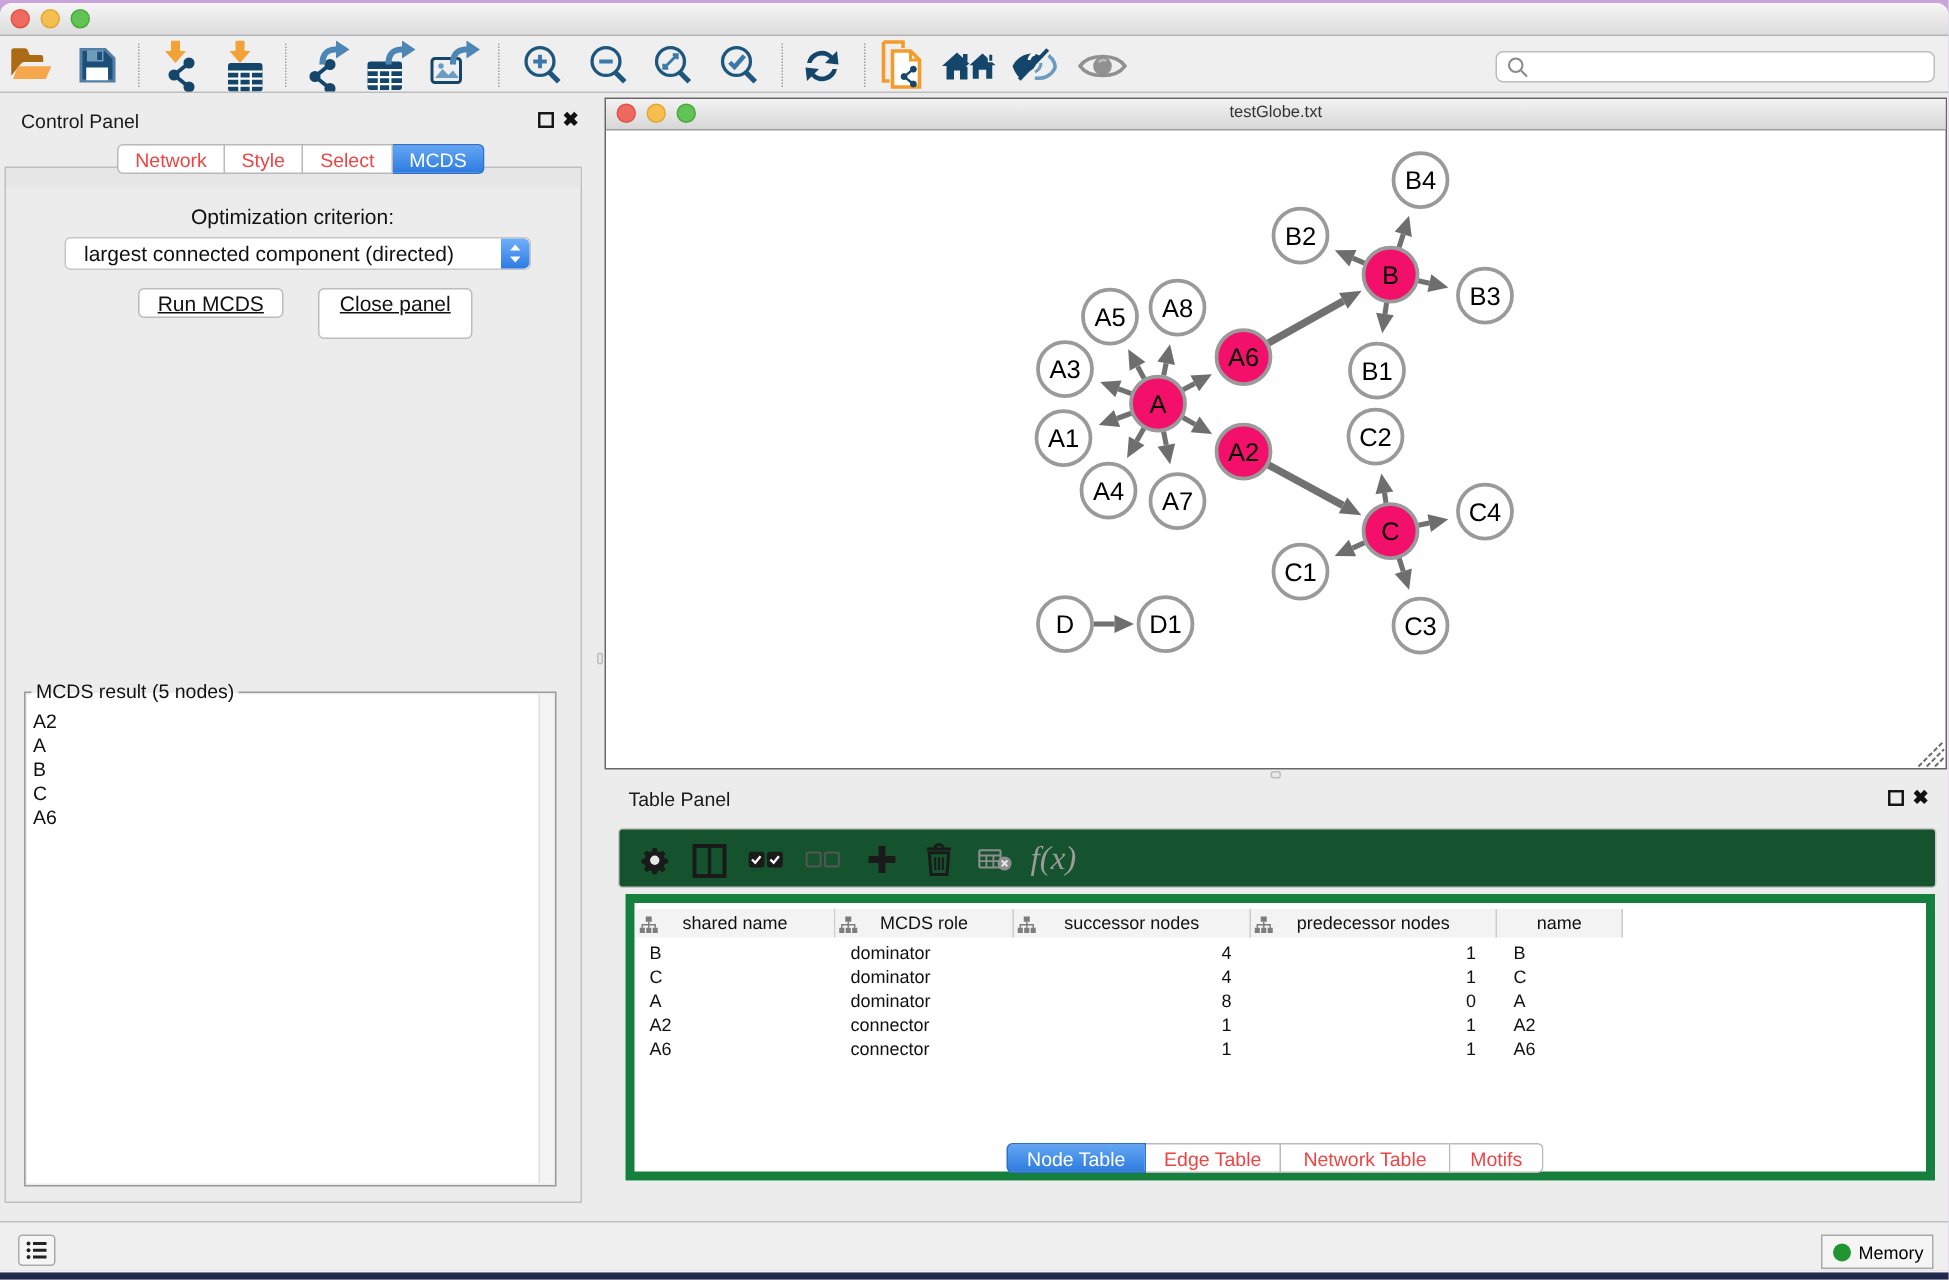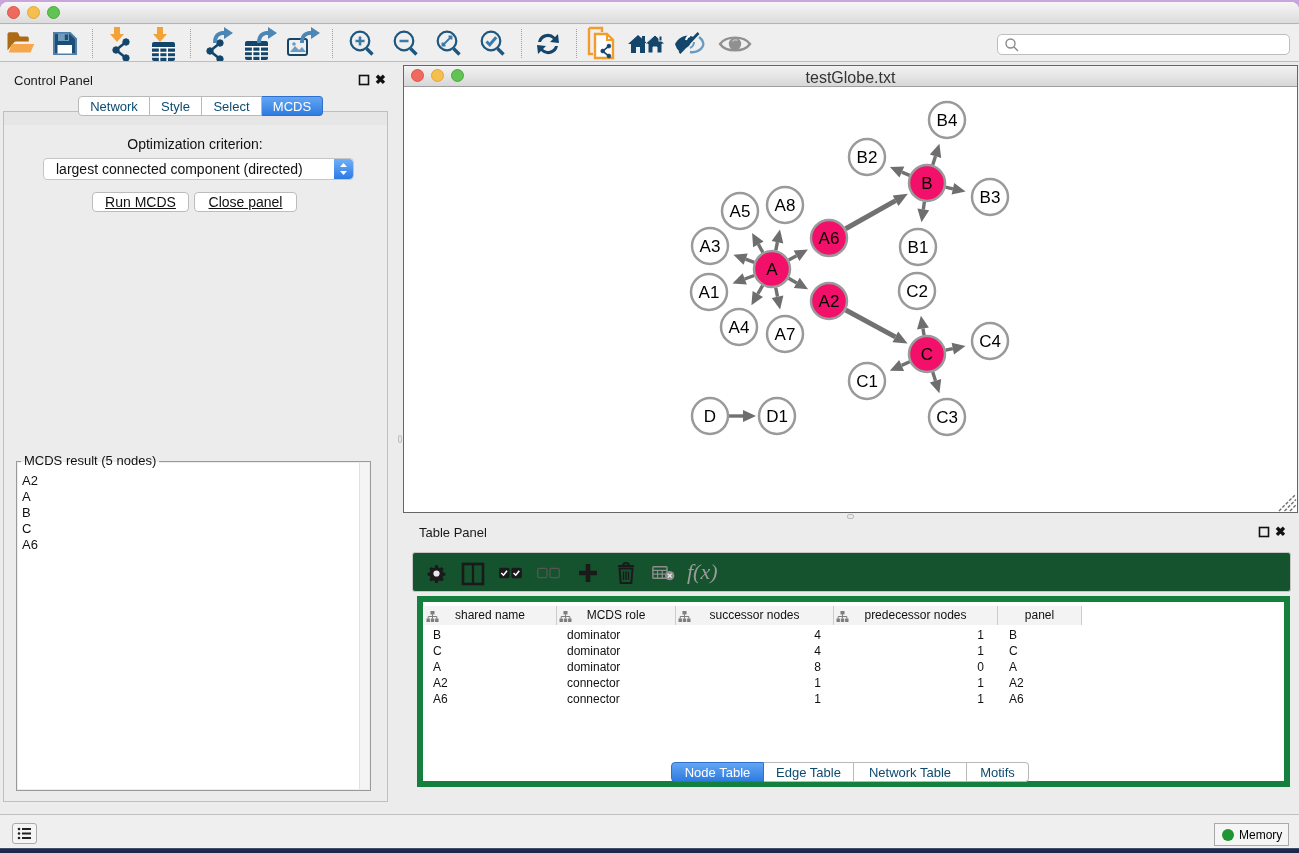--- a/index.html
+++ b/index.html
@@ -11,21 +11,21 @@
 .tl { position:absolute; width:13px; height:13px; border-radius:50%; border:0.5px solid rgba(0,0,0,0.15); }
 #titletext { position:absolute; top:3px; width:1299px; text-align:center; font-size:13px; color:#3B3B3B; }
 #toolbar { position:absolute; left:0; top:23px; width:1299px; height:37px; background:#EFEFEF; border-bottom:1px solid #BDBDBD; }
 .tbi { position:absolute; top:4px; }
 .sep { position:absolute; top:4px; height:29px; border-left:1px dotted #9F9F9F; }
 #search { position:absolute; left:997px; top:9px; width:293px; height:21px; background:#fff; border:1px solid #BDBDBD; border-radius:5px; }
 #main { position:absolute; left:0; top:61px; width:1299px; height:751px; background:#ECECEC; }
 .ptitle { font-size:13px; color:#1A1A1A; position:absolute; }
 .wicon { position:absolute; font-size:13px; color:#111; }
 .tab { position:absolute; top:0; height:20px; background:#FFFFFF; border:1px solid #B9B9B9; border-left:none;
-  font-size:13px; color:#0c4a6e; text-align:center; line-height:19px; }
+  font-size:13px; color:#ef4444; text-align:center; line-height:19px; }
 .tabsel { background:linear-gradient(#63A6F3,#2E7BE0); color:#fff; border-color:#2E6FD0; }
 .btn { position:absolute; background:#FFFFFF; border:1px solid #BCBCBC; border-radius:4px;
   font-size:14px; color:#111; text-align:center;text-decoration:underline; }
 #gwin { position:absolute; left:403px; top:2px; width:895px; height:448px; background:#fff; border:1px solid #666; }
 #gtitle { position:absolute; left:0; top:0; width:893px; height:21px; background:linear-gradient(#F3F3F3,#D7D7D7); border-bottom:1px solid #9E9E9E; }
 .cell { position:absolute; font-size:12px; color:#111; }
 .hcell { position:absolute; top:0; height:19px; background:#F3F3F3; border-right:1px solid #CCC; font-size:12px; color:#111; text-align:center; line-height:19px; }
 #statusbar { position:absolute; left:0; top:812px; width:1299px; height:33px; background:#EFEFEF; border-top:1px solid #C0C0C0; }
 #dock { position:absolute; left:0; top:847px; width:1299px; height:6px; background:linear-gradient(#F2F2F2 0px,#F2F2F2 1px,#202B50 1.6px,#1C2747 6px); }
 </style></head>
@@ -183,34 +183,34 @@
 <div class="tab tabsel" style="left:262px;width:61px;border-radius:0 4px 4px 0">MCDS</div>
 </div>
 <div class="abs" style="left:43px;top:95px;width:311px;height:22px;background:#fff;border:1px solid #C6C6C6;border-radius:4px">
           <div style="position:absolute;left:12px;top:2px;font-size:14px;color:#111">largest connected component (directed)</div>
           <div style="position:absolute;right:0;top:0;width:19px;height:20px;background:linear-gradient(#6FB0FA,#2D7AE4);border-radius:0 4px 4px 0"><svg width="19" height="20" viewBox="0 0 19 20">
               <path d="M6 8 l3.5 -4 3.5 4 z M6 12 l3.5 4 3.5 -4 z" fill="#fff"></path>
             </svg></div>
         </div>
 <div class="abs" style="left:0;top:73px;width:390px;text-align:center;font-size:14px;color:#111">Optimization criterion:</div>
 <div class="btn" style="left:92px;top:129px;width:97px;height:20px;line-height:19px">Run MCDS</div>
-<div class="btn" style="left:194px;top:129px;width:103px;height:20px;line-height:19px">Close panel</div>
+<div class="btn" style="left:212px;top:129px;width:103px;height:34px;line-height:19px">Close panel</div>
 <div class="abs" style="left:16px;top:398px;width:355px;height:330px;border:1px solid #9A9A9A">
           <div style="position:absolute;left:1px;top:1px;width:343px;height:326px;background:#fff"></div>
           <div style="position:absolute;right:1px;top:1px;width:10px;height:326px;background:#F4F4F4;border-left:1px solid #E0E0E0"></div>
           <div style="position:absolute;left:4px;top:-9px;background:linear-gradient(#ECECEC 9px,#FFFFFF 9px);padding:0 3px;font-size:13px;color:#111">MCDS result (5 nodes)</div>
           <div style="position:absolute;left:5px;top:11px;font-size:13px;color:#111;line-height:16px">A2<br>A<br>B<br>C<br>A6</div>
         </div>
 <div class="abs" style="left:398px;top:372px;width:4px;height:8px;background:#E8E8E8;border:1px solid #BDBDBD;border-radius:2px"></div>
 <div id="gwin">
 <div id="gtitle">
 <div class="tl" style="left:7px;top:3px;background:#EE6A5E;border-color:#DE5448"></div>
             <div class="tl" style="left:27px;top:3px;background:#F5BE4F;border-color:#E0A936"></div>
             <div class="tl" style="left:47px;top:3px;background:#61C354;border-color:#4DA73F"></div>
-<div style="position:absolute;top:3px;width:893px;text-align:center;font-size:16px;color:#333">testGlobe.txt</div>
+<div style="position:absolute;top:3px;width:893px;text-align:center;font-size:11px;color:#333">testGlobe.txt</div>
 </div>
 <svg class="abs" style="left:0;top:21px" width="893" height="425" font-family="&quot;Liberation Sans&quot;,sans-serif">
 <line x1="358.8" y1="165.4" x2="354.4" y2="157.3" stroke="#717171" stroke-width="3.4"></line>
             <polygon points="348.1,145.9 359.6,154.4 349.1,160.2" fill="#6E6E6E"></polygon>
 <line x1="371.8" y1="163.4" x2="373.4" y2="155.2" stroke="#717171" stroke-width="3.4"></line>
             <polygon points="376.0,142.5 379.3,156.4 367.6,154.0" fill="#6E6E6E"></polygon>
 <line x1="350.2" y1="175.4" x2="341.6" y2="172.2" stroke="#717171" stroke-width="3.4"></line>
             <polygon points="329.4,167.7 343.7,166.6 339.5,177.8" fill="#6E6E6E"></polygon>
 <line x1="350.2" y1="188.5" x2="340.7" y2="192.0" stroke="#717171" stroke-width="3.4"></line>
             <polygon points="328.5,196.4 338.6,186.3 342.8,197.6" fill="#6E6E6E"></polygon>
@@ -334,21 +334,21 @@
 <path d="M17.8 9.8 l4.4 4.4 M22.2 9.8 l-4.4 4.4" stroke="#E7E7E7" stroke-width="1.5"></path>
             </svg></div>
 <div class="abs" style="left:274px;top:6px;font-family:'Liberation Serif',serif;font-style:italic;font-size:22px;color:#9B9B9B"><i>f(x)</i></div>
 </div>
 <div class="abs" style="left:417px;top:533px;width:873px;height:191px;background:#fff;border:6px solid #15803d">
 <div class="abs" style="left:0;top:4px;width:871px;height:20px">
 <div class="hcell" style="left:1px;width:133px">shared name</div>
 <div class="hcell" style="left:134px;width:119px">MCDS role</div>
 <div class="hcell" style="left:253px;width:158px">successor nodes</div>
 <div class="hcell" style="left:411px;width:164px">predecessor nodes</div>
-<div class="hcell" style="left:575px;width:84px">panel</div>
+<div class="hcell" style="left:575px;width:84px">name</div>
 <svg class="abs" style="left:3px;top:4px" width="13" height="13" viewBox="0 0 13 13">
 <rect x="4.5" y="1" width="4" height="3.5" fill="#7D7D7D"></rect>
 <rect x="0.5" y="8.5" width="3.4" height="3.5" fill="#7D7D7D"></rect>
               <rect x="4.8" y="8.5" width="3.4" height="3.5" fill="#7D7D7D"></rect>
 <rect x="9.1" y="8.5" width="3.4" height="3.5" fill="#7D7D7D"></rect>
 <path d="M6.5 4.5 v4 M2.2 8.5 v-2 h8.6 v2" stroke="#7D7D7D" stroke-width="1" fill="none"></path>
             </svg>
 <svg class="abs" style="left:136px;top:4px" width="13" height="13" viewBox="0 0 13 13">
 <rect x="4.5" y="1" width="4" height="3.5" fill="#7D7D7D"></rect>
 <rect x="0.5" y="8.5" width="3.4" height="3.5" fill="#7D7D7D"></rect>

